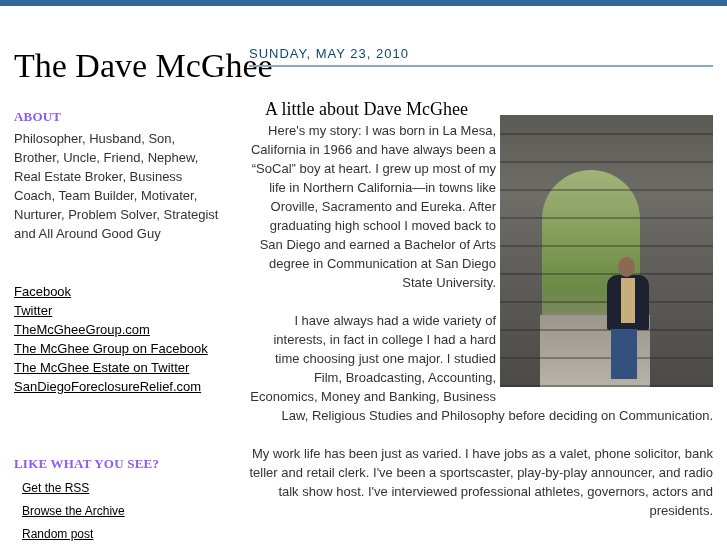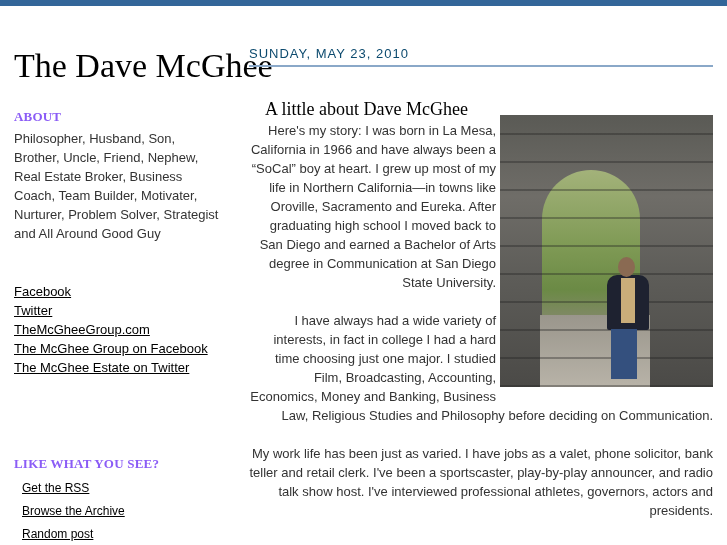--- a/index.html
+++ b/index.html
@@ -96,20 +96,21 @@
 
   <h2 class="side-head" style="top:109px">ABOUT</h2>
   <div class="about-text">Philosopher, Husband, Son, Brother, Uncle, Friend, Nephew, Real Estate Broker, Business Coach, Team Builder, Motivater, Nurturer, Problem Solver, Strategist and All Around Good Guy</div>
 
   <ul class="links">
     <li><a href="#">Facebook</a></li>
     <li><a href="#">Twitter</a></li>
     <li><a href="#">TheMcGheeGroup.com</a></li>
     <li><a href="#">The McGhee Group on Facebook</a></li>
     <li><a href="#">The McGhee Estate on Twitter</a></li>
+    <li><a href="#">SanDiegoForeclosureRelief.com</a></li>
   </ul>
 
   <h2 class="side-head" style="top:456px">LIKE WHAT YOU SEE?</h2>
   <ul class="sublinks">
     <li><a href="#">Get the RSS</a></li>
     <li><a href="#">Browse the Archive</a></li>
     <li><a href="#">Random post</a></li>
   </ul>
 </aside>
 

